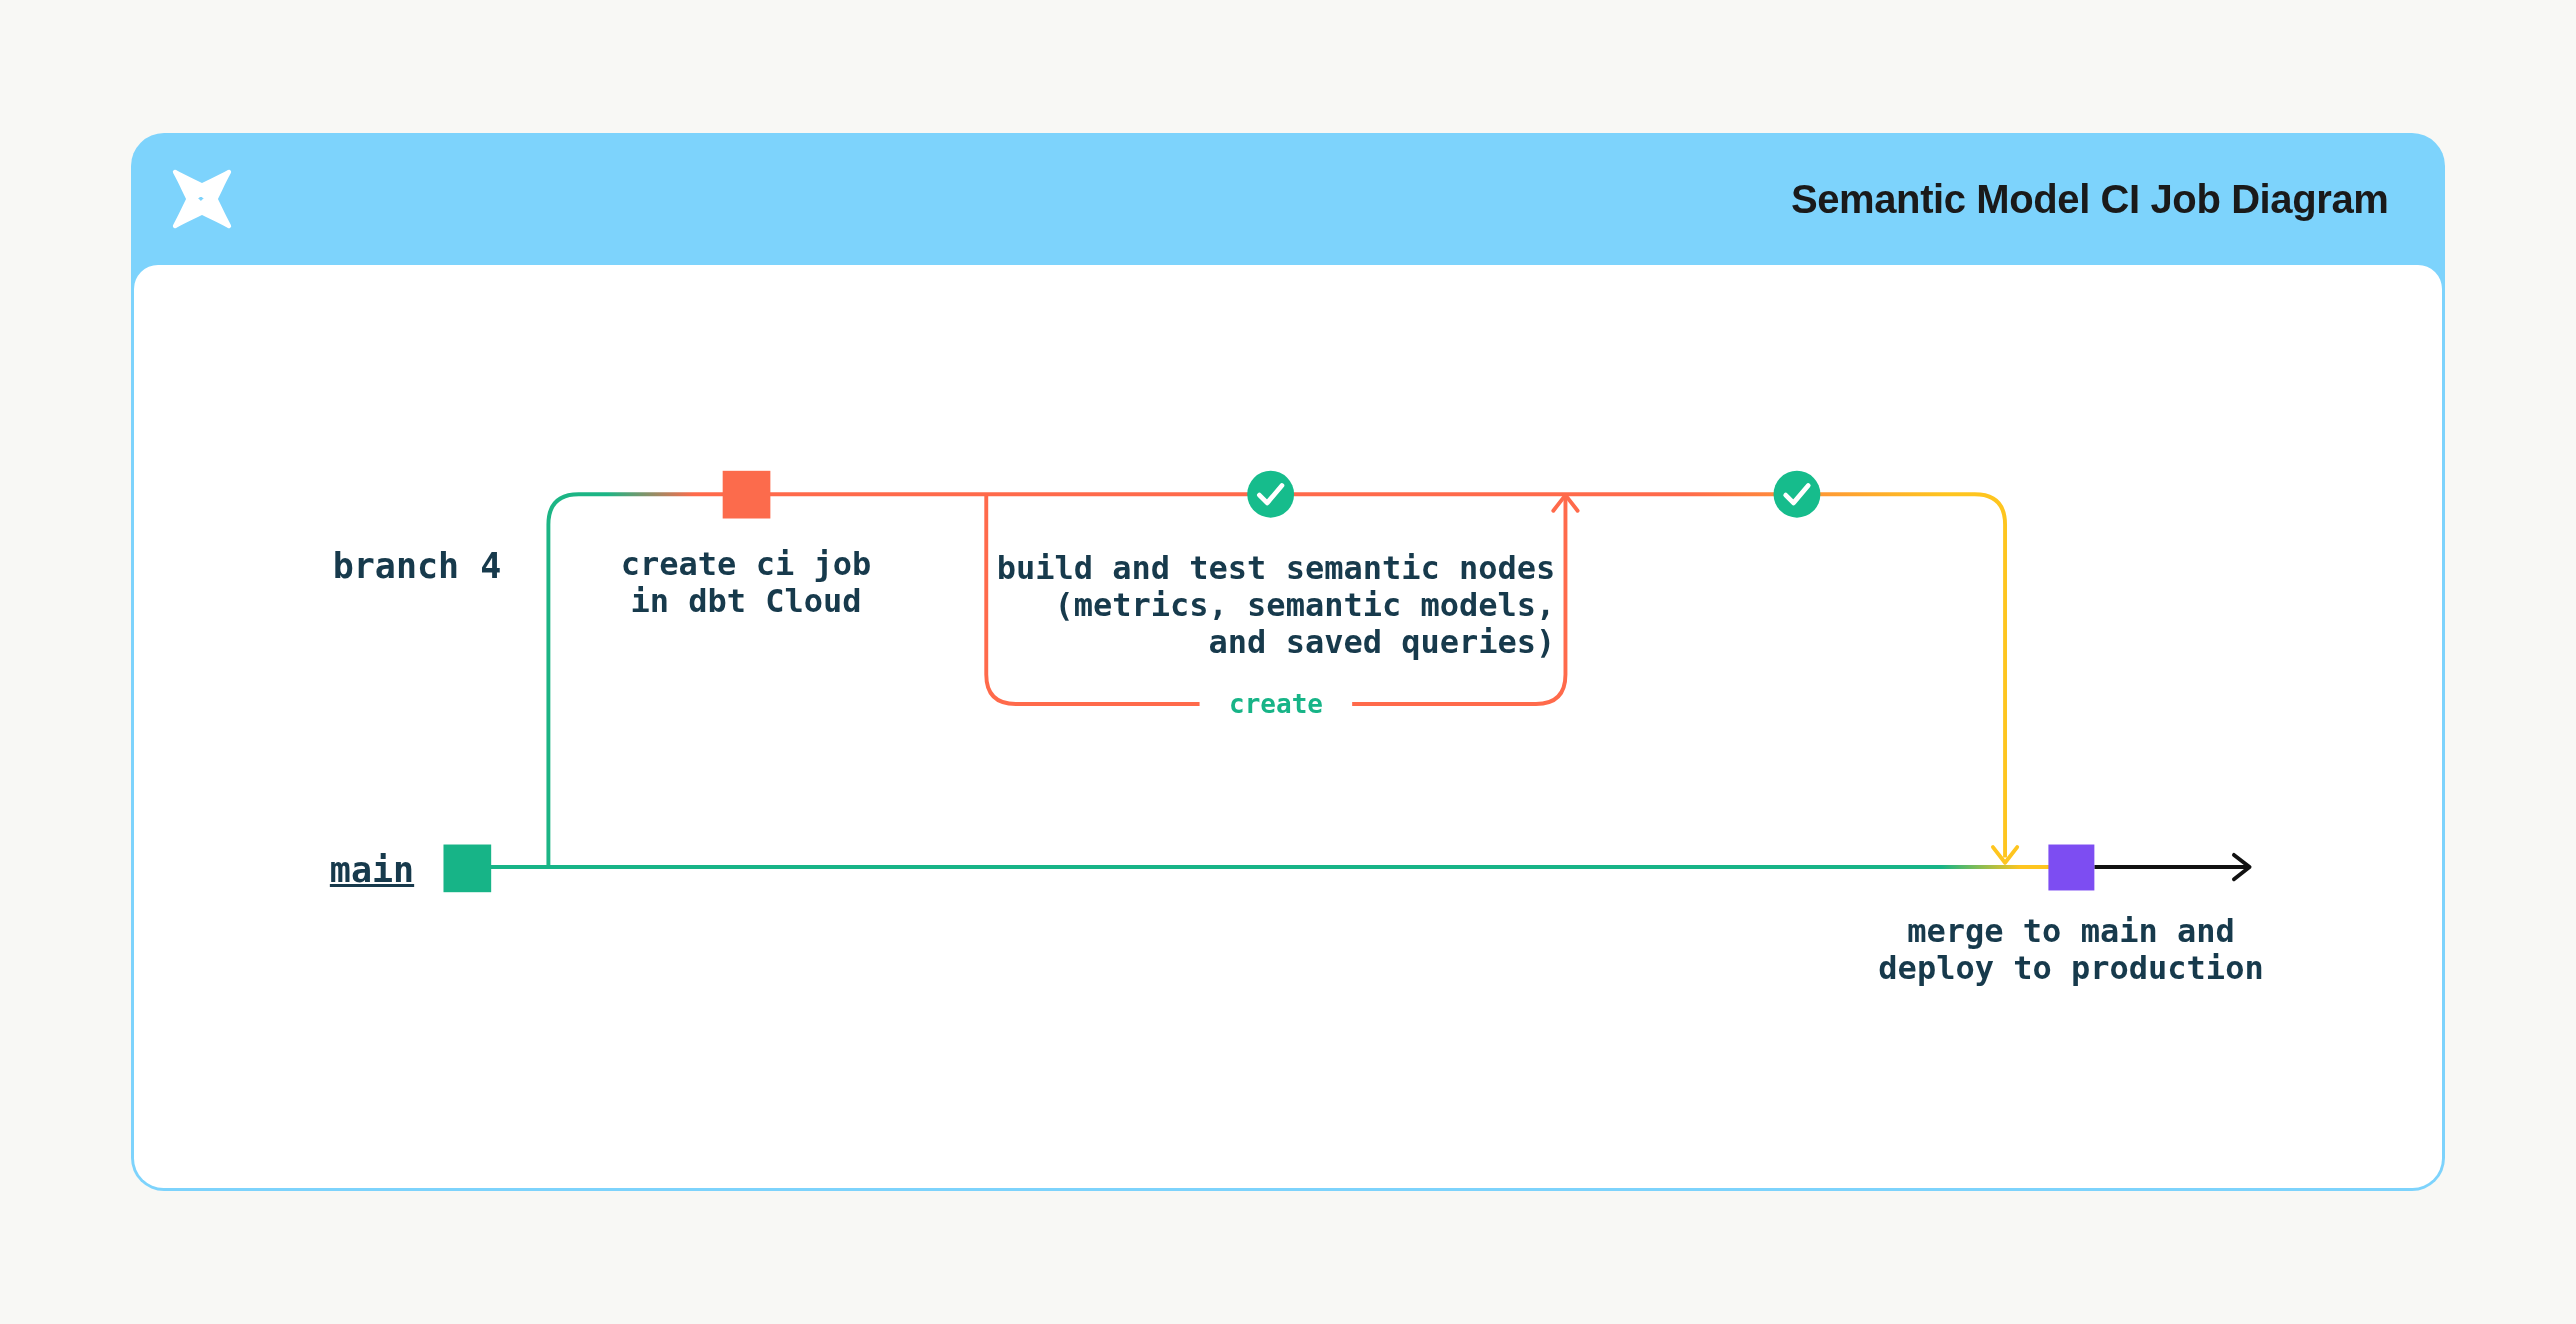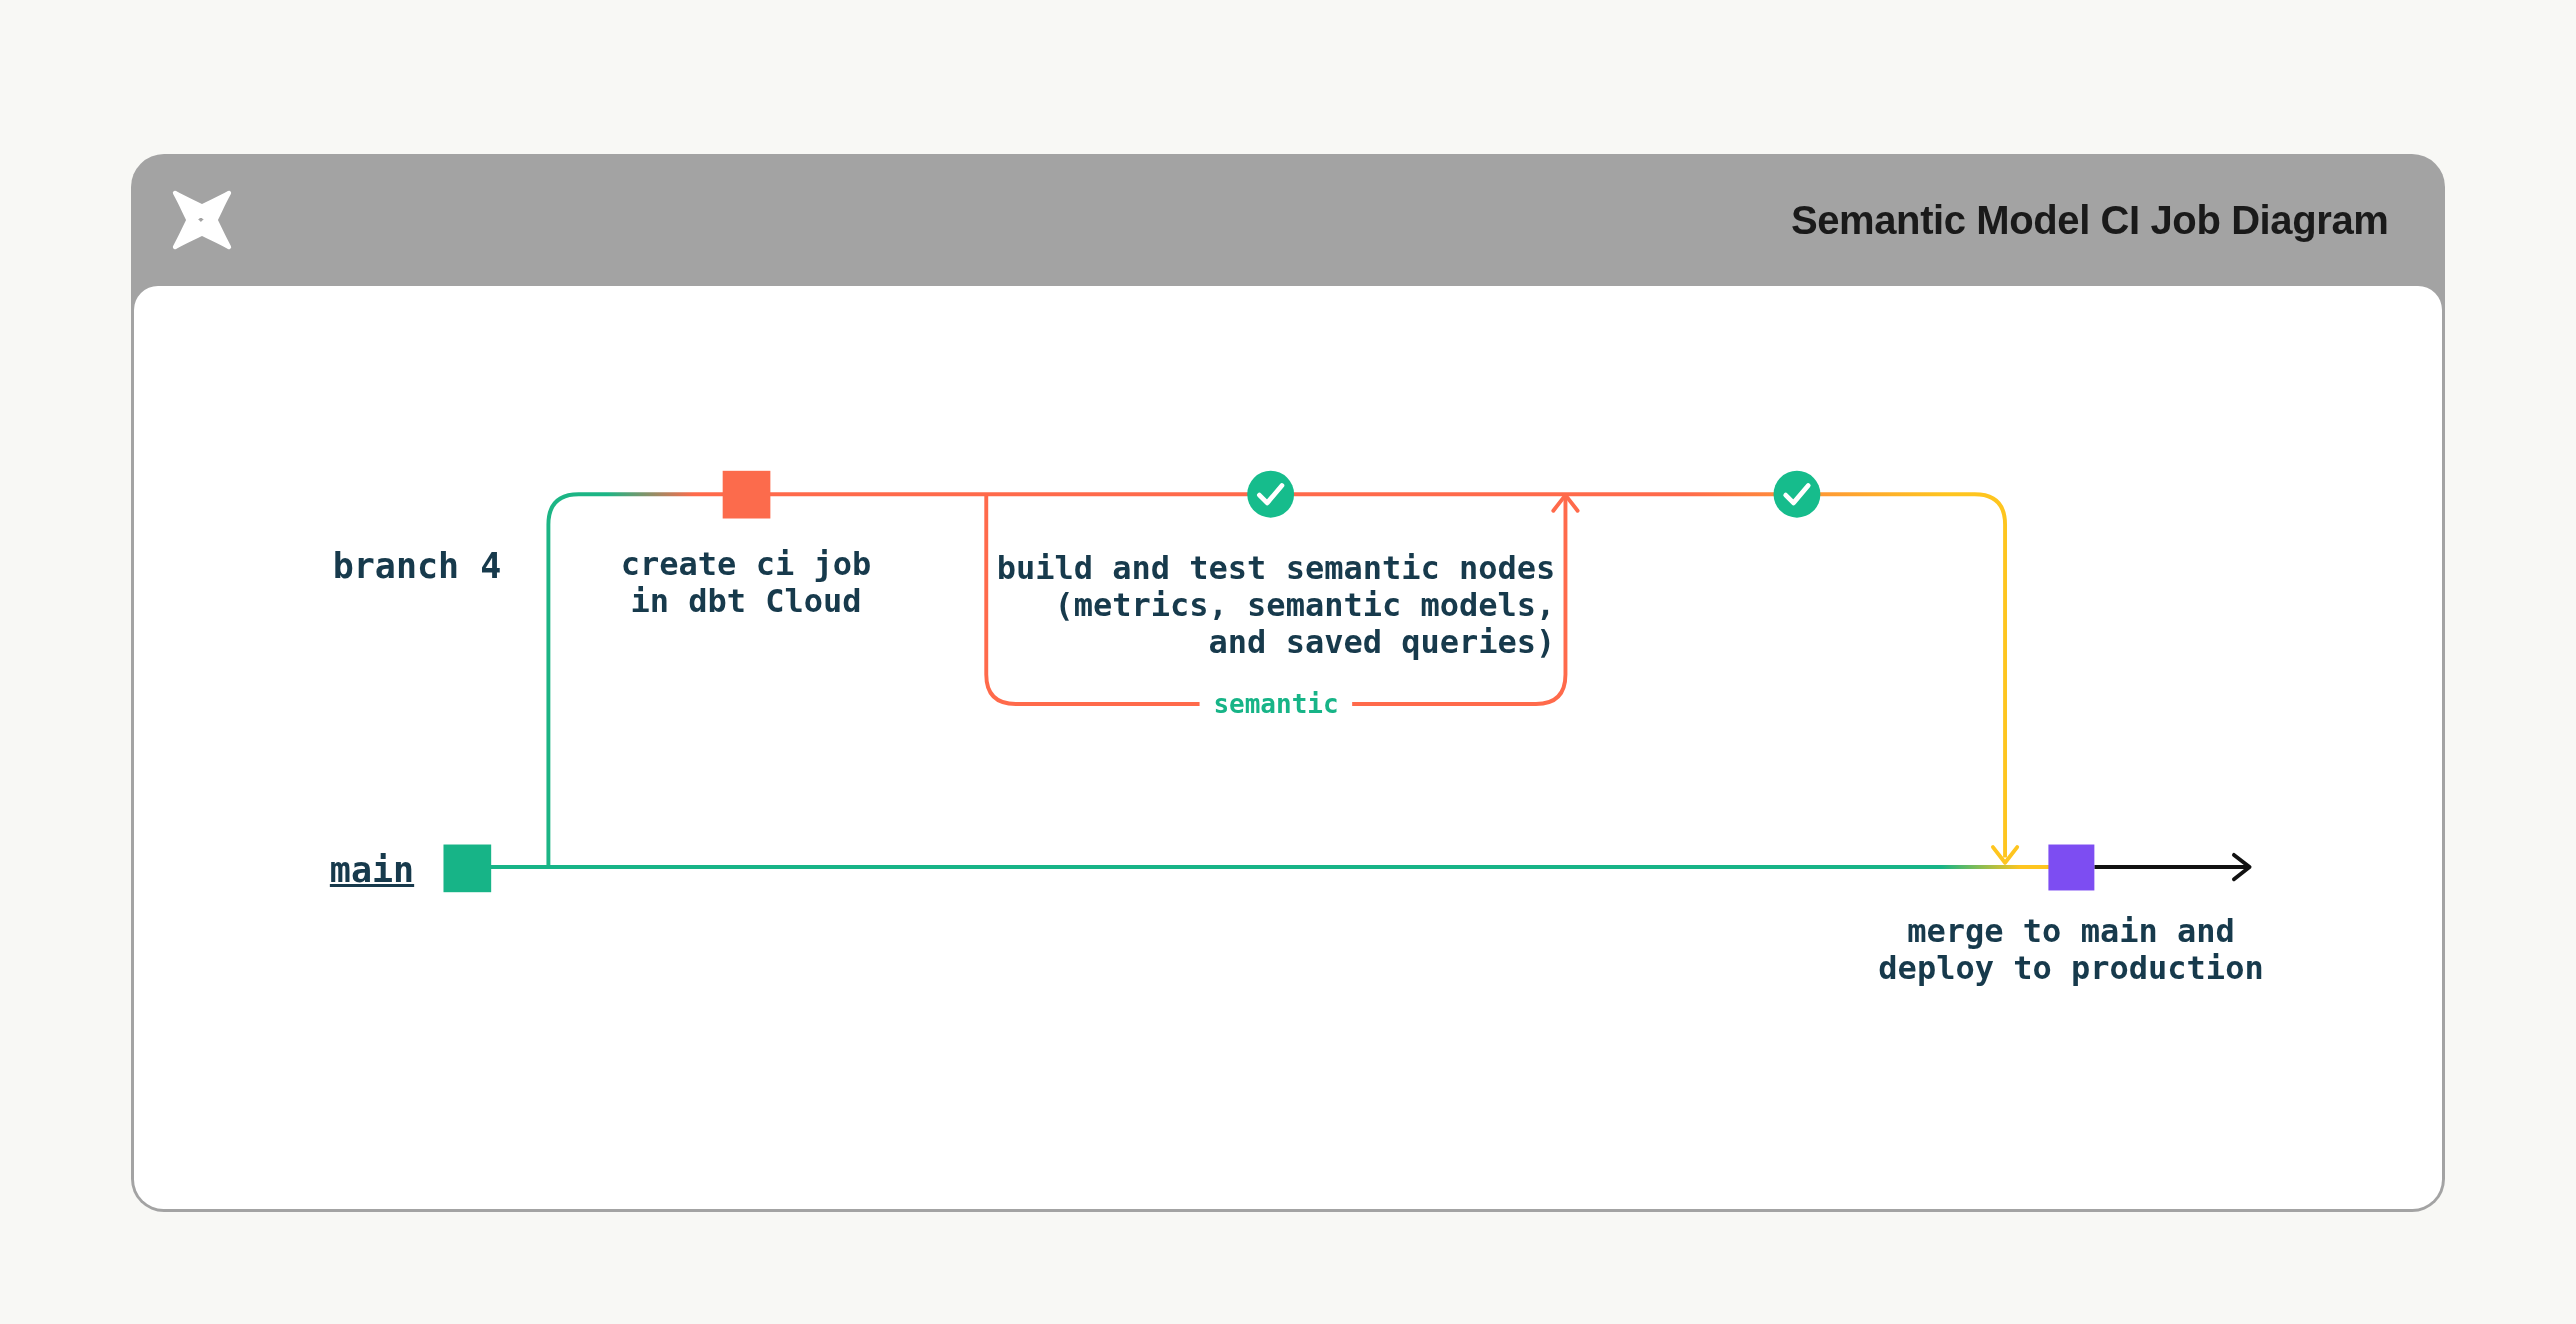--- a/index.html
+++ b/index.html
@@ -1,21 +1,21 @@
 <!DOCTYPE html>
 <html style="font-size:14px"><head>
 <meta charset="utf-8">
 <style>
   html,body{margin:0;padding:0;}
   body{width:2576px;height:1324px;background:#f8f8f5;font-family:"Liberation Sans",sans-serif;}
   .page{position:relative;width:2576px;height:1324px;overflow:hidden;}
 
   
   .card{position:absolute;left:131px;top:133px;width:2314px;height:1058px;
-        background:#a3a3a3;border-radius:33px;margin-top:21px;}
+        background:#7dd3fc;border-radius:33px;}
   .card-body{position:absolute;left:2.6px;right:2.6px;top:132px;bottom:2.6px;
         background:#ffffff;border-radius:24px 24px 29.5px 29.5px;}
   .card-header{position:absolute;left:2.6px;right:2.6px;top:0;height:132px;
         display:flex;align-items:center;justify-content:space-between;
         padding:0 54px 0 35px;box-sizing:border-box;}
   .title{font-size:40px;font-weight:bold;color:#1a1a1a;letter-spacing:-0.4px;}
 
   
   .layer{position:absolute;left:0;top:0;width:2576px;height:1324px;pointer-events:none;}
 
@@ -84,18 +84,18 @@
   </svg>
 
   <div class="txt lane-label" style="left:417px;top:566px;">branch 4</div>
   <div class="txt lane-label" style="left:372px;top:870px;text-decoration:underline;">main</div>
 
   <div class="txt" style="left:746px;top:583px;">create ci job
 in dbt Cloud</div>
   <div class="txt" style="left:1276px;top:605px;text-align:right;">build and test semantic nodes
 (metrics, semantic models,
 and saved queries)</div>
-  <div class="txt success" style="left:1276px;top:704px;">semantic</div>
+  <div class="txt success" style="left:1276px;top:704px;">create</div>
   <div class="txt" style="left:2071px;top:950px;">merge to main and
 deploy to production</div>
 
 </div>
 
 
 </body></html>

